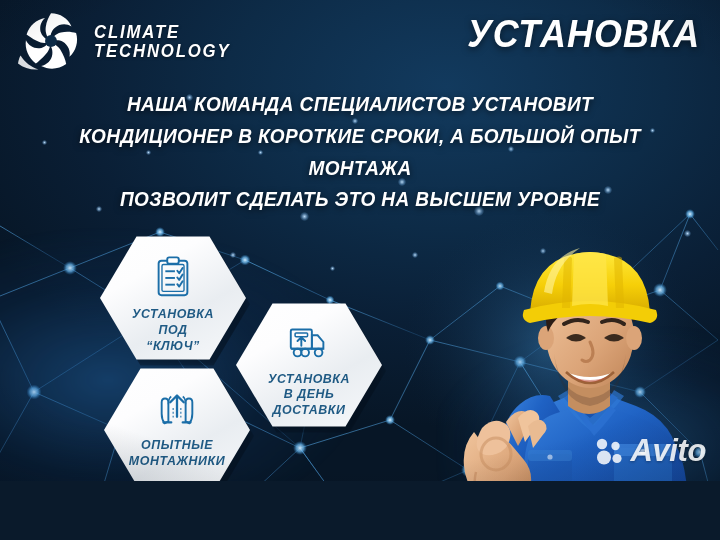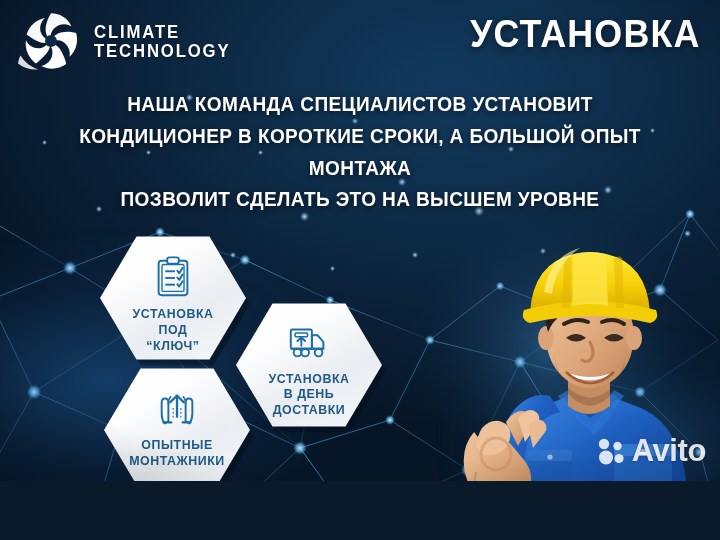--- a/index.html
+++ b/index.html
@@ -3,20 +3,21 @@
 <meta charset="utf-8">
 <style>
   html,body{margin:0;padding:0;background:#0a1a2b;}
   *{box-sizing:border-box;}
   #stage{
     position:relative;width:720px;height:481px;overflow:hidden;
     font-family:"Liberation Sans", sans-serif;
     background:
       radial-gradient(ellipse 520px 340px at 62% 18%, #123a5e 0%, #0d2b47 42%, #0a1f36 70%, #071626 100%),
       linear-gradient(180deg,#0b2138 0%,#0a2137 55%,#08182a 100%);
+    font-style: italic;
   }
   
   .mesh{position:absolute;inset:0;}
   .bokeh{position:absolute;inset:0;pointer-events:none;}
   .bokeh i{position:absolute;display:block;border-radius:50%;
     background:radial-gradient(circle,rgba(190,225,255,.95) 0%,rgba(140,200,255,.35) 45%,rgba(120,180,240,0) 75%);}
   .glow-left{position:absolute;left:-60px;top:230px;width:420px;height:300px;
     background:radial-gradient(ellipse at 40% 50%, rgba(40,120,200,.40) 0%, rgba(20,70,130,.16) 45%, rgba(10,30,60,0) 72%);
     filter:blur(2px);pointer-events:none;}
   .glow-right{position:absolute;right:-40px;top:330px;width:320px;height:230px;

